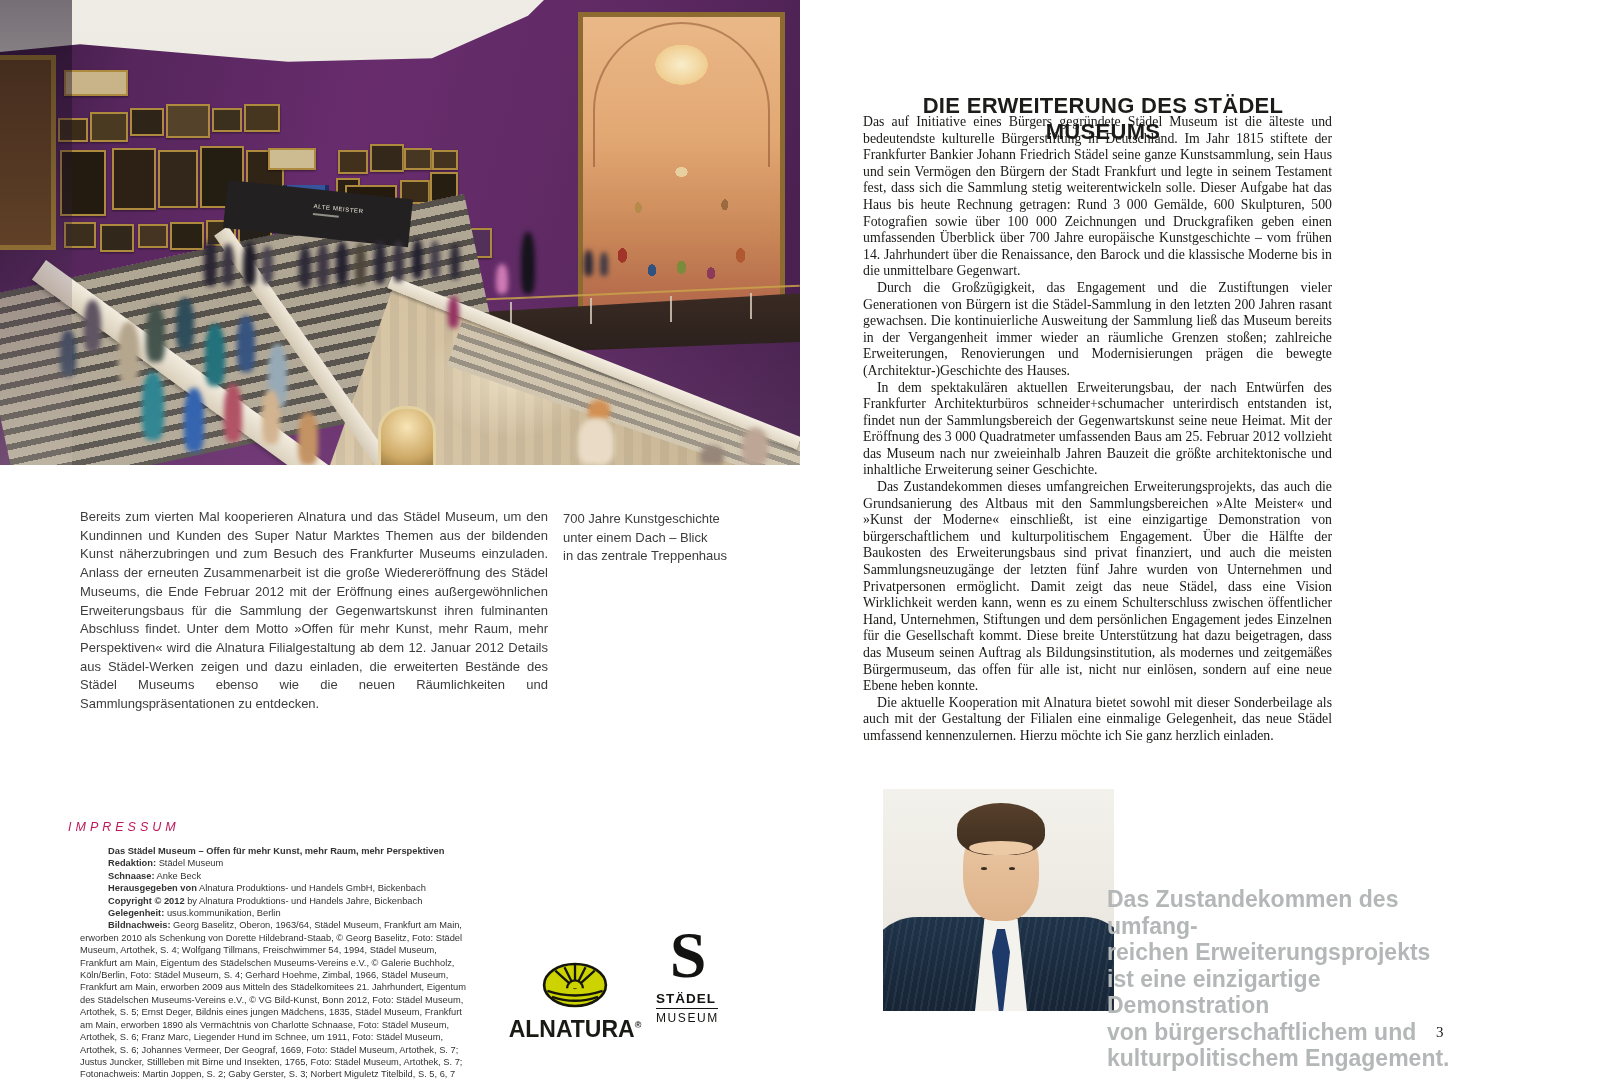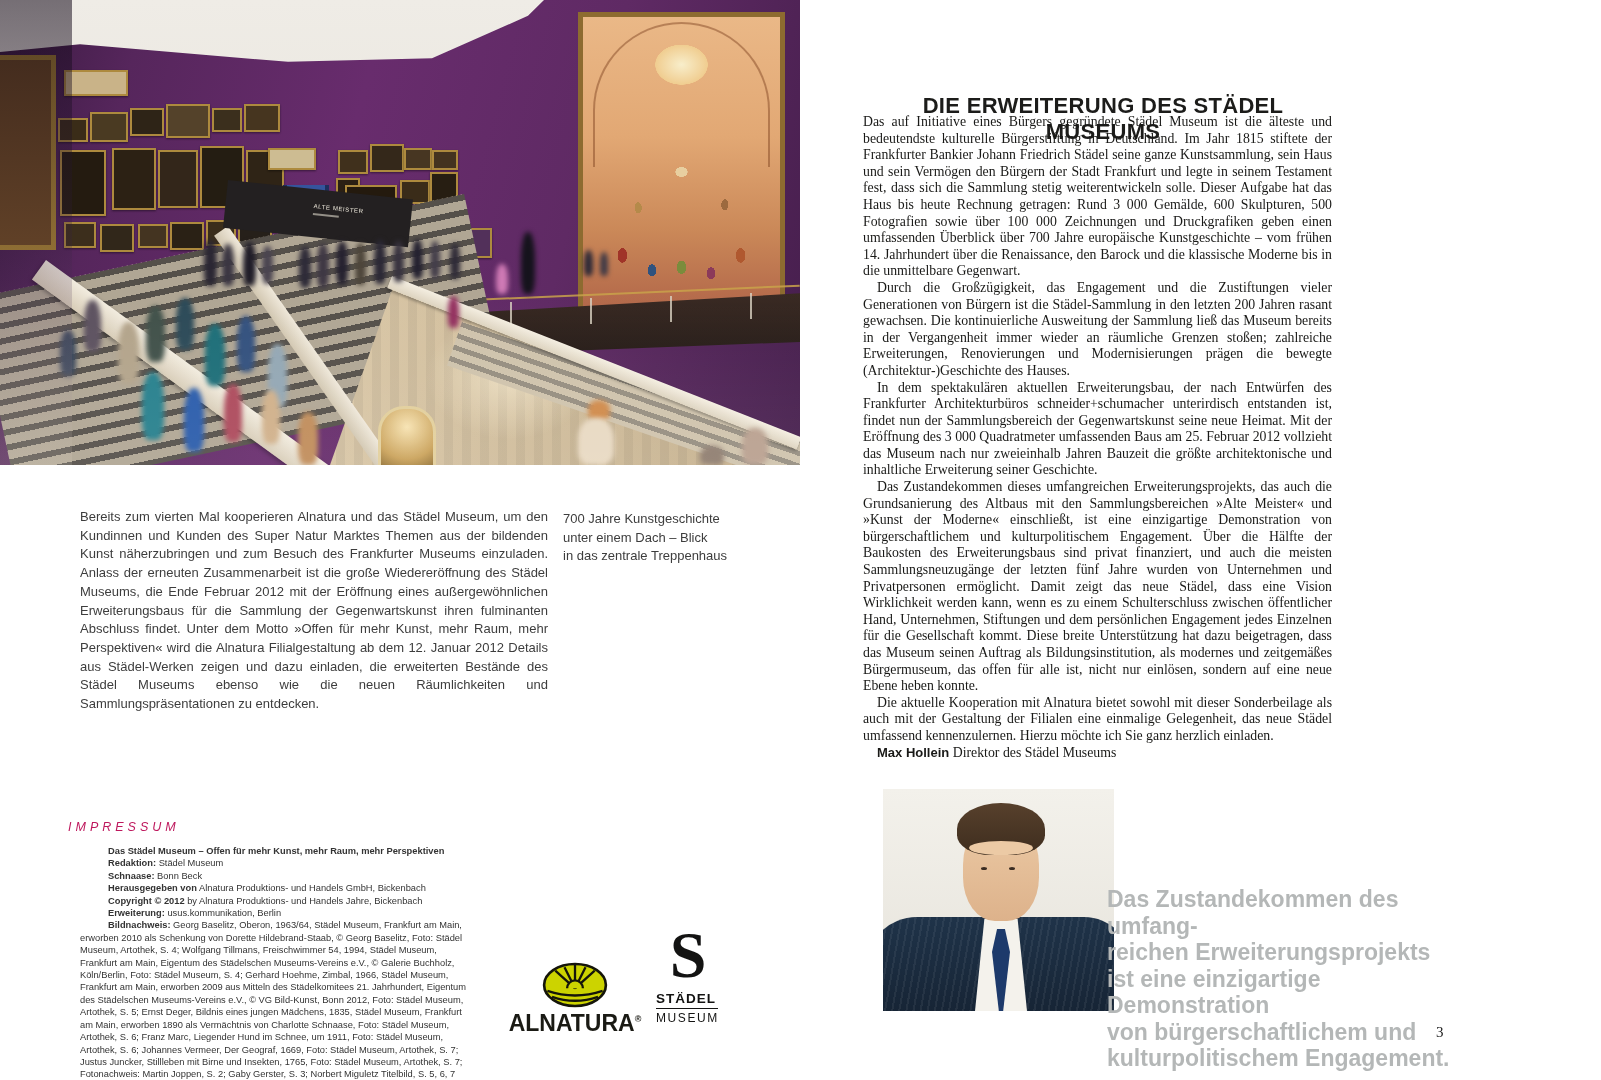--- a/index.html
+++ b/index.html
@@ -75,21 +75,21 @@
     color:#3d3d3d;text-align:justify;}
   .caption{position:absolute;left:563px;top:510px;width:180px;font-size:13px;line-height:18.7px;
     color:#3d3d3d;white-space:pre-line;}
   .imp-title{position:absolute;left:68px;top:820px;font-size:12.5px;letter-spacing:4px;color:#be185d;font-style:italic;}
   .credits{position:absolute;left:80px;top:845px;width:394px;font-size:9.3px;line-height:12.4px;color:#333;}
   .credits b{font-weight:bold;padding-left:28px;}
   .bildnachweis{margin-top:0;text-align:left;}
   
   .aln{position:absolute;left:500px;top:962px;width:150px;text-align:center;}
   .aln-oval{width:68px;height:46px;margin:0 auto;display:block;}
-  .aln-word{font-size:23px;font-weight:bold;color:#1a1a14;letter-spacing:0;margin-top:2px;white-space:nowrap;}
+  .aln-word{font-size:23px;font-weight:bold;color:#1a1a14;letter-spacing:0;margin-top:8px;white-space:nowrap;}
   .aln-reg{font-size:9px;vertical-align:super;}
   .staedel{position:absolute;left:656px;top:924px;width:64px;text-align:left;color:#131312;}
   .staedel-s{font-family:"Liberation Serif",serif;font-size:66px;font-weight:bold;line-height:.95;display:block;text-align:center;}
   .staedel-w1{font-size:13.5px;font-weight:bold;letter-spacing:1px;margin-top:4px;}
   .staedel-rule{height:1.5px;background:#131312;margin:2px 0 2px 0;width:62px;}
   .staedel-w2{font-size:12px;letter-spacing:1.6px;}
   
   .headline{position:absolute;left:863px;top:78px;width:480px;font-size:22px;font-weight:800;
     letter-spacing:.3px;color:#1c1c1a;text-align:center;}
   .bodycol{position:absolute;left:863px;top:114px;width:469px;font-family:"Liberation Serif",serif;
@@ -223,24 +223,24 @@
 
 <div class="intro">Bereits zum vierten Mal kooperieren Alnatura und das Städel Museum, um den Kundinnen und Kunden des Super Natur Marktes Themen aus der bildenden Kunst näherzubringen und zum Besuch des Frankfurter Museums einzuladen. Anlass der erneuten Zusammenarbeit ist die große Wiedereröffnung des Städel Museums, die Ende Februar 2012 mit der Eröffnung eines außergewöhnlichen Erweiterungsbaus für die Sammlung der Gegenwartskunst ihren fulminanten Abschluss findet. Unter dem Motto »Offen für mehr Kunst, mehr Raum, mehr Perspektiven« wird die Alnatura Filialgestaltung ab dem 12. Januar 2012 Details aus Städel-Werken zeigen und dazu einladen, die erweiterten Bestände des Städel Museums ebenso wie die neuen Räumlichkeiten und Sammlungspräsentationen zu entdecken.</div>
 <div class="caption">700 Jahre Kunstgeschichte
 unter einem Dach – Blick
 in das zentrale Treppenhaus</div>
 
 <div class="imp-title">IMPRESSUM</div>
 <div class="credits">
   <div><b>Das Städel Museum – Offen für mehr Kunst, mehr Raum, mehr Perspektiven</b><span></span></div>
   <div><b>Redaktion:</b><span> Städel Museum</span></div>
-  <div><b>Schnaase:</b><span> Bonn Beck</span></div>
+  <div><b>Schnaase:</b><span> Anke Beck</span></div>
   <div><b>Herausgegeben von</b><span> Alnatura Produktions- und Handels GmbH, Bickenbach</span></div>
   <div><b>Copyright © 2012</b><span> by Alnatura Produktions- und Handels Jahre, Bickenbach</span></div>
-  <div><b>Erweiterung:</b><span> usus.kommunikation, Berlin</span></div>
+  <div><b>Gelegenheit:</b><span> usus.kommunikation, Berlin</span></div>
   <div class="bildnachweis"><b>Bildnachweis:</b><span> Georg Baselitz, Oberon, 1963/64, Städel Museum, Frankfurt am Main, erworben 2010 als Schenkung von Dorette Hildebrand-Staab, © Georg Baselitz, Foto: Städel Museum, Artothek, S. 4; Wolfgang Tillmans, Freischwimmer 54, 1994, Städel Museum, Frankfurt am Main, Eigentum des Städelschen Museums-Vereins e.V., © Galerie Buchholz, Köln/Berlin, Foto: Städel Museum, S. 4; Gerhard Hoehme, Zimbal, 1966, Städel Museum, Frankfurt am Main, erworben 2009 aus Mitteln des Städelkomitees 21. Jahrhundert, Eigentum des Städelschen Museums-Vereins e.V., © VG Bild-Kunst, Bonn 2012, Foto: Städel Museum, Artothek, S. 5; Ernst Deger, Bildnis eines jungen Mädchens, 1835, Städel Museum, Frankfurt am Main, erworben 1890 als Vermächtnis von Charlotte Schnaase, Foto: Städel Museum, Artothek, S. 6; Franz Marc, Liegender Hund im Schnee, um 1911, Foto: Städel Museum, Artothek, S. 6; Johannes Vermeer, Der Geograf, 1669, Foto: Städel Museum, Artothek, S. 7; Justus Juncker, Stillleben mit Birne und Insekten, 1765, Foto: Städel Museum, Artothek, S. 7; Fotonachweis: Martin Joppen, S. 2; Gaby Gerster, S. 3; Norbert Miguletz Titelbild, S. 5, 6, 7</span></div>
 </div>
 
 <div class="aln">
   <svg class="aln-oval" viewBox="0 0 100 70">
     <ellipse cx="50" cy="35" rx="47" ry="32" fill="#ccd300" stroke="#15150a" stroke-width="4"></ellipse>
     <path d="M50,40 L20,13 M50,40 L34,8 M50,40 L50,4 M50,40 L66,8 M50,40 L80,13" stroke="#15150a" stroke-width="3.5" fill="none"></path>
     <path d="M38,40 A12,12 0 0 1 62,40" fill="#ccd300" stroke="#15150a" stroke-width="3.5"></path>
     <path d="M8,44 Q50,58 92,44" stroke="#15150a" stroke-width="3.5" fill="none"></path>
     <path d="M15,53 Q50,65 85,53" stroke="#15150a" stroke-width="3.5" fill="none"></path>
@@ -256,21 +256,20 @@
 </div>
 
 <h1 class="headline">DIE ERWEITERUNG DES STÄDEL MUSEUMS</h1>
 
 <div class="bodycol">
   <p>Das auf Initiative eines Bürgers gegründete Städel Museum ist die älteste und bedeutendste kulturelle Bürgerstiftung in Deutschland. Im Jahr 1815 stiftete der Frankfurter Bankier Johann Friedrich Städel seine ganze Kunstsammlung, sein Haus und sein Vermögen den Bürgern der Stadt Frankfurt und legte in seinem Testament fest, dass sich die Sammlung stetig weiterentwickeln solle. Dieser Aufgabe hat das Haus bis heute Rechnung getragen: Rund 3 000 Gemälde, 600 Skulpturen, 500 Fotografien sowie über 100 000 Zeichnungen und Druckgrafiken geben einen umfassenden Überblick über 700 Jahre europäische Kunstgeschichte – vom frühen 14. Jahrhundert über die Renaissance, den Barock und die klassische Moderne bis in die unmittelbare Gegenwart.</p>
   <p>Durch die Großzügigkeit, das Engagement und die Zustiftungen vieler Generationen von Bürgern ist die Städel-Sammlung in den letzten 200 Jahren rasant gewachsen. Die kontinuierliche Ausweitung der Sammlung ließ das Museum bereits in der Vergangenheit immer wieder an räumliche Grenzen stoßen; zahlreiche Erweiterungen, Renovierungen und Modernisierungen prägen die bewegte (Architektur-)Geschichte des Hauses.</p>
   <p>In dem spektakulären aktuellen Erweiterungsbau, der nach Entwürfen des Frankfurter Architekturbüros schneider+schumacher unterirdisch entstanden ist, findet nun der Sammlungsbereich der Gegenwartskunst seine neue Heimat. Mit der Eröffnung des 3 000 Quadratmeter umfassenden Baus am 25. Februar 2012 vollzieht das Museum nach nur zweieinhalb Jahren Bauzeit die größte architektonische und inhaltliche Erweiterung seiner Geschichte.</p>
   <p>Das Zustandekommen dieses umfangreichen Erweiterungsprojekts, das auch die Grundsanierung des Altbaus mit den Sammlungsbereichen »Alte Meister« und »Kunst der Moderne« einschließt, ist eine einzigartige Demonstration von bürgerschaftlichem und kulturpolitischem Engagement. Über die Hälfte der Baukosten des Erweiterungsbaus sind privat finanziert, und auch die meisten Sammlungsneuzugänge der letzten fünf Jahre wurden von Unternehmen und Privatpersonen ermöglicht. Damit zeigt das neue Städel, dass eine Vision Wirklichkeit werden kann, wenn es zu einem Schulterschluss zwischen öffentlicher Hand, Unternehmen, Stiftungen und dem persönlichen Engagement jedes Einzelnen für die Gesellschaft kommt. Diese breite Unterstützung hat dazu beigetragen, dass das Museum seinen Auftrag als Bildungsinstitution, als modernes und zeitgemäßes Bürgermuseum, das offen für alle ist, nicht nur einlösen, sondern auf eine neue Ebene heben konnte.</p>
   <p>Die aktuelle Kooperation mit Alnatura bietet sowohl mit dieser Sonderbeilage als auch mit der Gestaltung der Filialen eine einmalige Gelegenheit, das neue Städel umfassend kennenzulernen. Hierzu möchte ich Sie ganz herzlich einladen.</p>
-  <p class="signature"><span class="name">Max Hollein</span><span> Direktor des Städel Museums</span></p>
 </div>
 
 <div class="portrait">
   <div class="suit"></div>
   <div class="shirt"></div>
   <div class="tie"></div>
   <div class="head"></div>
   <div class="hair"></div>
   <div class="hairline"></div>
   <div class="eye" style="left:98px;top:78px;"></div>

